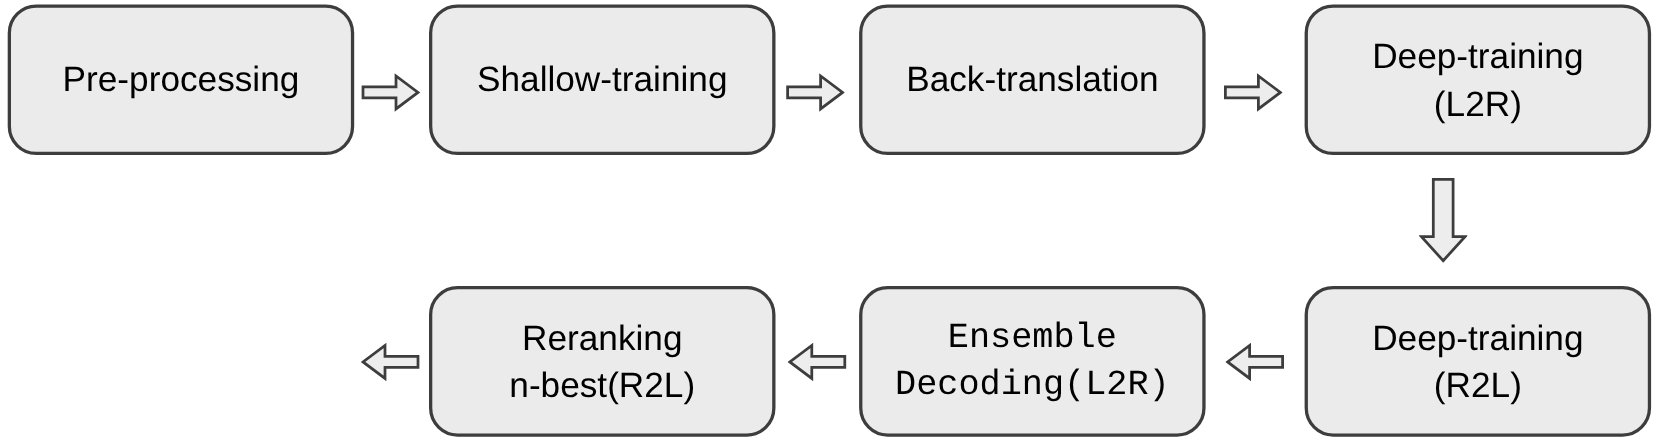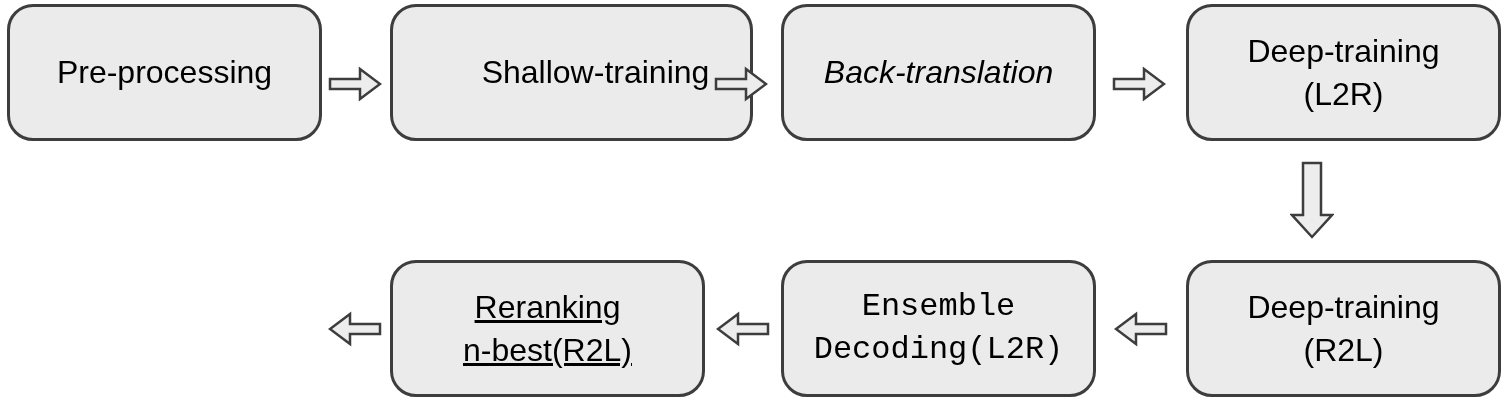--- a/index.html
+++ b/index.html
@@ -26,27 +26,27 @@
     align-items: center;
     justify-content: center;
     text-align: center;
     font-size: 32px;
     line-height: 1.32;
     color: var(--text-color, #000000);
     white-space: pre-line;
   }
   
   .pos-n1 { left: 7;    top: 4px;   left: 7px; }
-  .pos-n2 { left: 390px; top: 4px; padding-left: 48px; }
-  .pos-n3 { left: 781px; top: 4px; font-style: italic; }
+  .pos-n2 { left: 390px; top: 4px; }
+  .pos-n3 { left: 781px; top: 4px; }
   .pos-n4 { left: 1186px; top: 4px; }
   
   .pos-n5 { left: 1186px; top: 260px; }
   .pos-n6 { left: 781px;  top: 260px; font-family: Liberation Mono, monospace; }
-  .pos-n7 { left: 390px;  top: 260px; text-decoration: underline; }
+  .pos-n7 { left: 390px;  top: 260px; }
   .pos-n8 { left: 7px;    top: 260px; }
 
   .arrow {
     position: absolute;
     display: block;
   }
   .arrow polygon {
     fill: var(--arrow-fill, #ededed);
     stroke: var(--arrow-stroke, #3d3d3d);
     stroke-width: 2.5;

